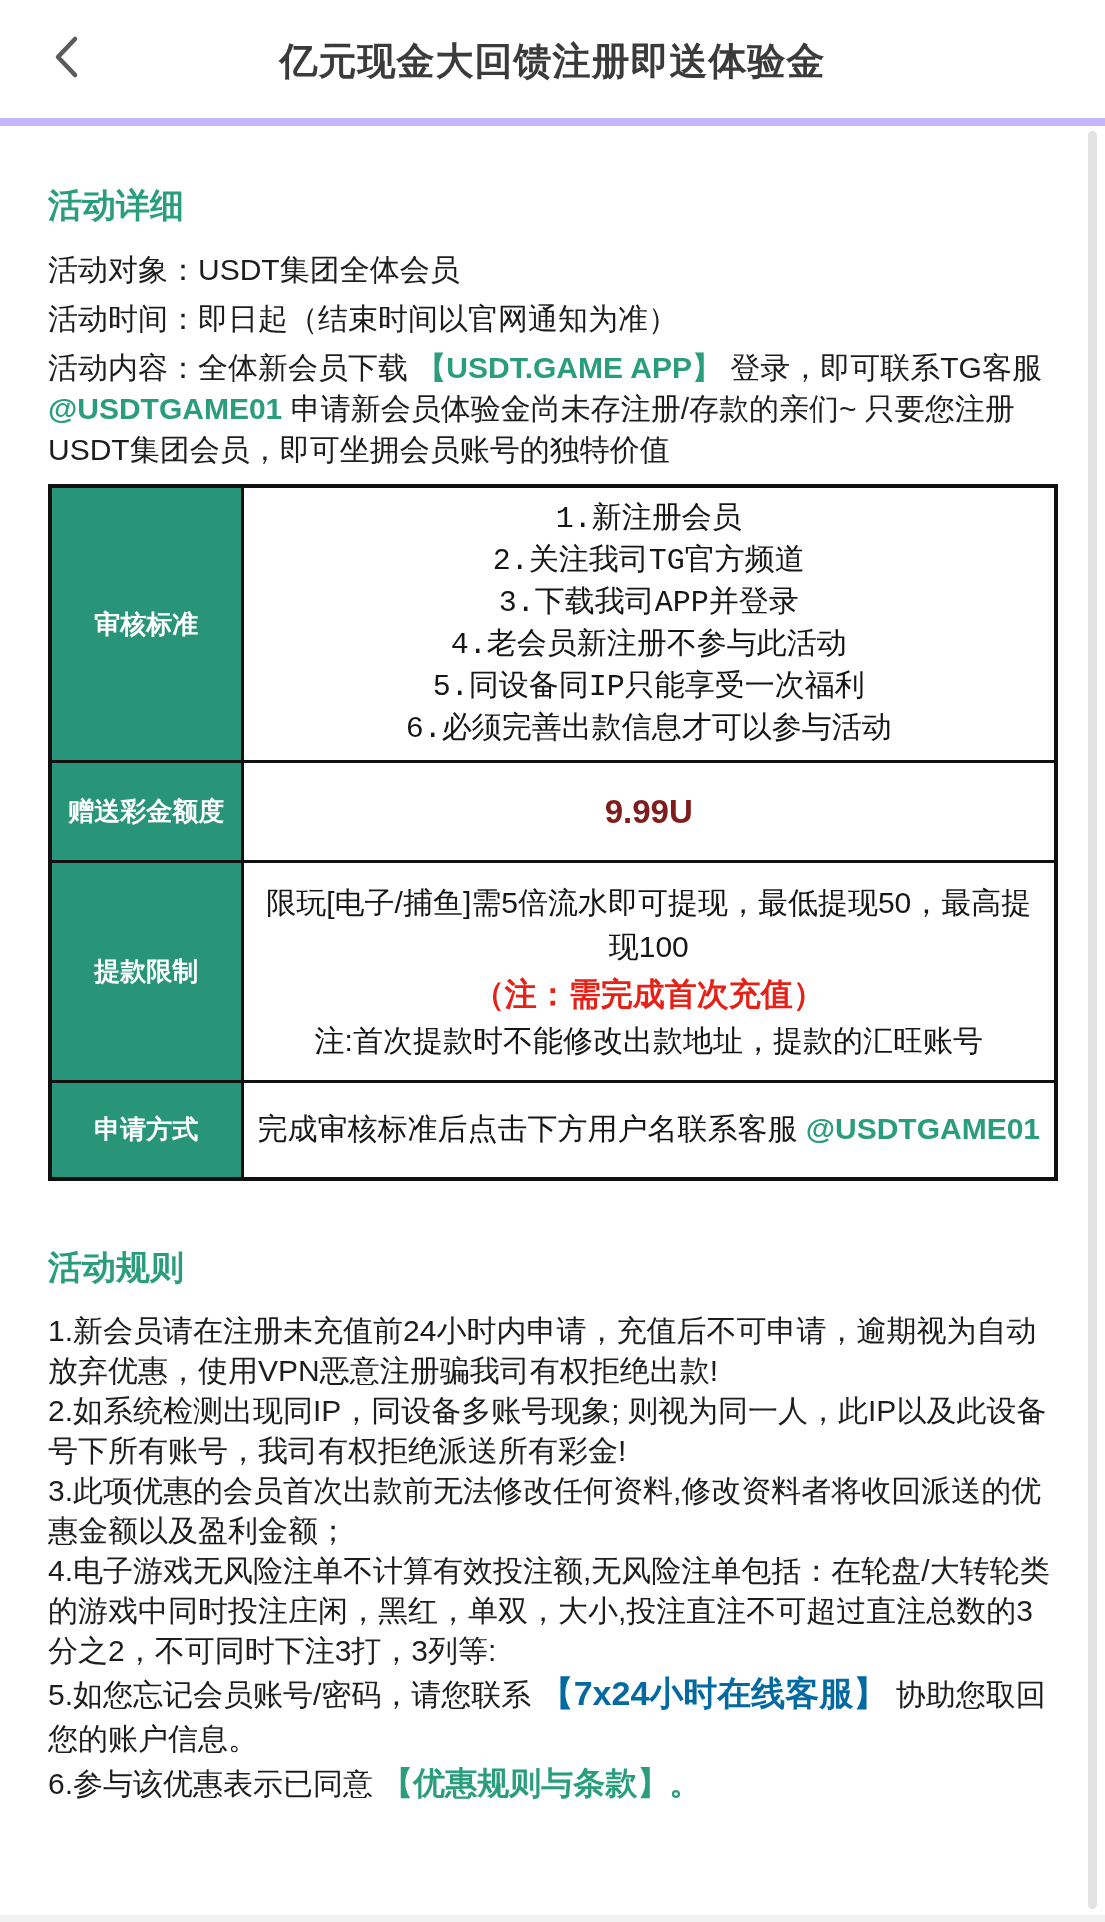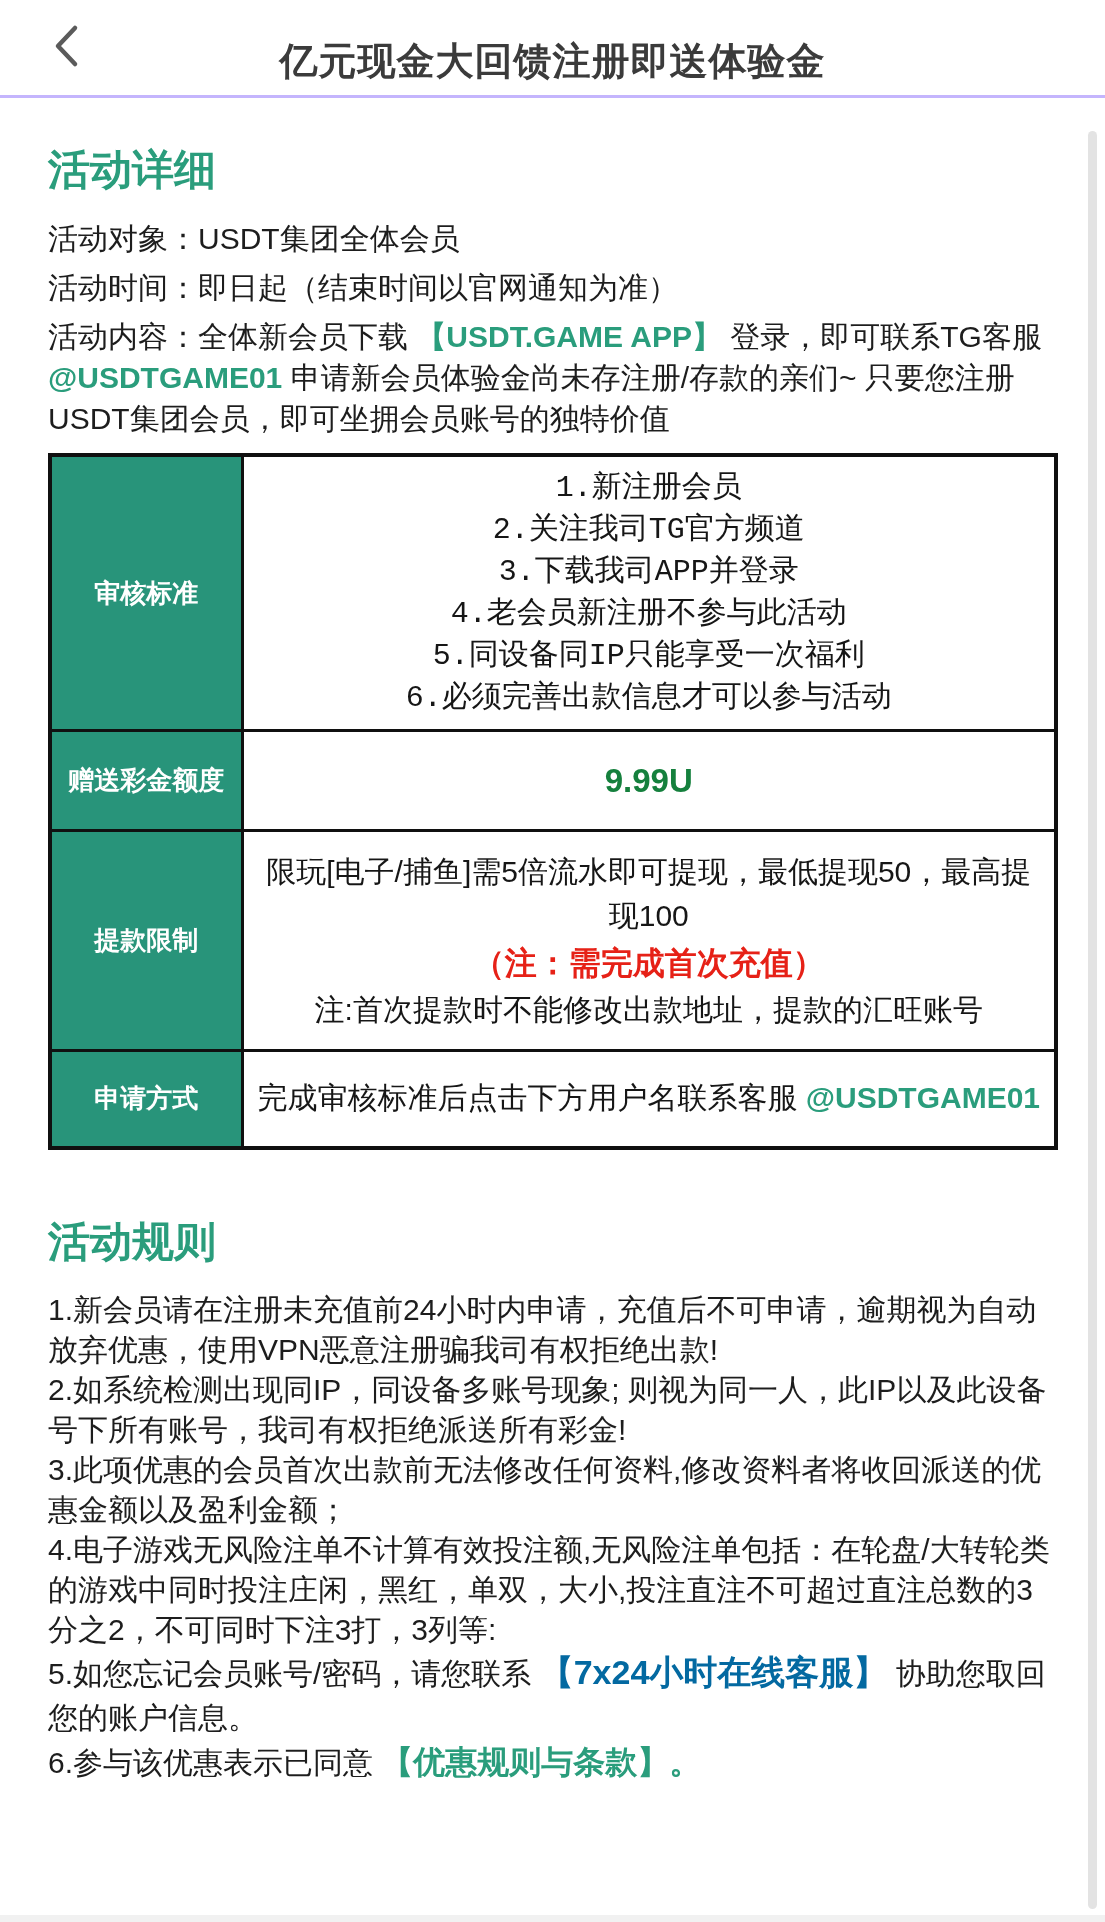--- a/index.html
+++ b/index.html
@@ -7,23 +7,23 @@
   body {
     width:1105px; height:1922px;
     background:#ffffff;
     font-family:"Liberation Sans","DejaVu Sans",sans-serif;
     color:#1d1d1d;
     position:relative;
     overflow:hidden;
   }
   
   .header {
-    height:98px;
+    height:126px;
     position:relative;
-    border-bottom:3px solid #c4b5fd;
+    border-bottom:8px solid #c4b5fd;
   }
   .back-btn {
     position:absolute;
     left:44px; top:50%;
     transform:translateY(-50%);
     width:44px; height:56px;
     display:flex; align-items:center; justify-content:center;
     cursor:pointer;
   }
   .page-title {
@@ -45,23 +45,23 @@
   .bottom-strip {
     position:absolute;
     left:0; right:0; bottom:0;
     height:7px;
     background:#f1f1f1;
   }
   
   .content { padding:0 50px 0 48px; }
   .section-heading {
     color:#2a9d7c;
-    font-size:42px;
+    font-size:34px;
     font-weight:bold;
-    margin:44px 0 20px 0;
+    margin:57px 0 20px 0;
   }
   .section-heading.rules-h { margin-top:64px; }
   .body-p {
     font-size:30px;
     line-height:41px;
     margin:0 0 8px 0;
     color:#1d1d1d;
   }
   .g { color:#2a9d7c; font-weight:bold; }
   .r { color:#0369a1; font-weight:bold; }
@@ -86,21 +86,21 @@
     text-align:center;
     font-size:30px;
     padding:10px 12px;
     color:#161616;
   }
   .tr-audit  { height:257px; }
   .tr-bonus  { height:100px; }
   .tr-limit  { height:220px; }
   .tr-apply  { height:97px;  }
   .cell-line { line-height:42px;font-family:Liberation Mono, monospace; }
-  .bonus-value { color:#15803d; font-weight:bold; font-size:33px; }
+  .bonus-value { color:#7f1d1d; font-weight:bold; font-size:33px; }
   .limit-line { line-height:44px; }
   .limit-note-red { color:#e62117; font-weight:bold; font-size:32px; line-height:50px; }
   
   .rule-p {
     font-size:30px;
     line-height:40px;
     margin:0;
     color:#1d1d1d;
   }
   .rule-p.spaced { line-height:44px; }

